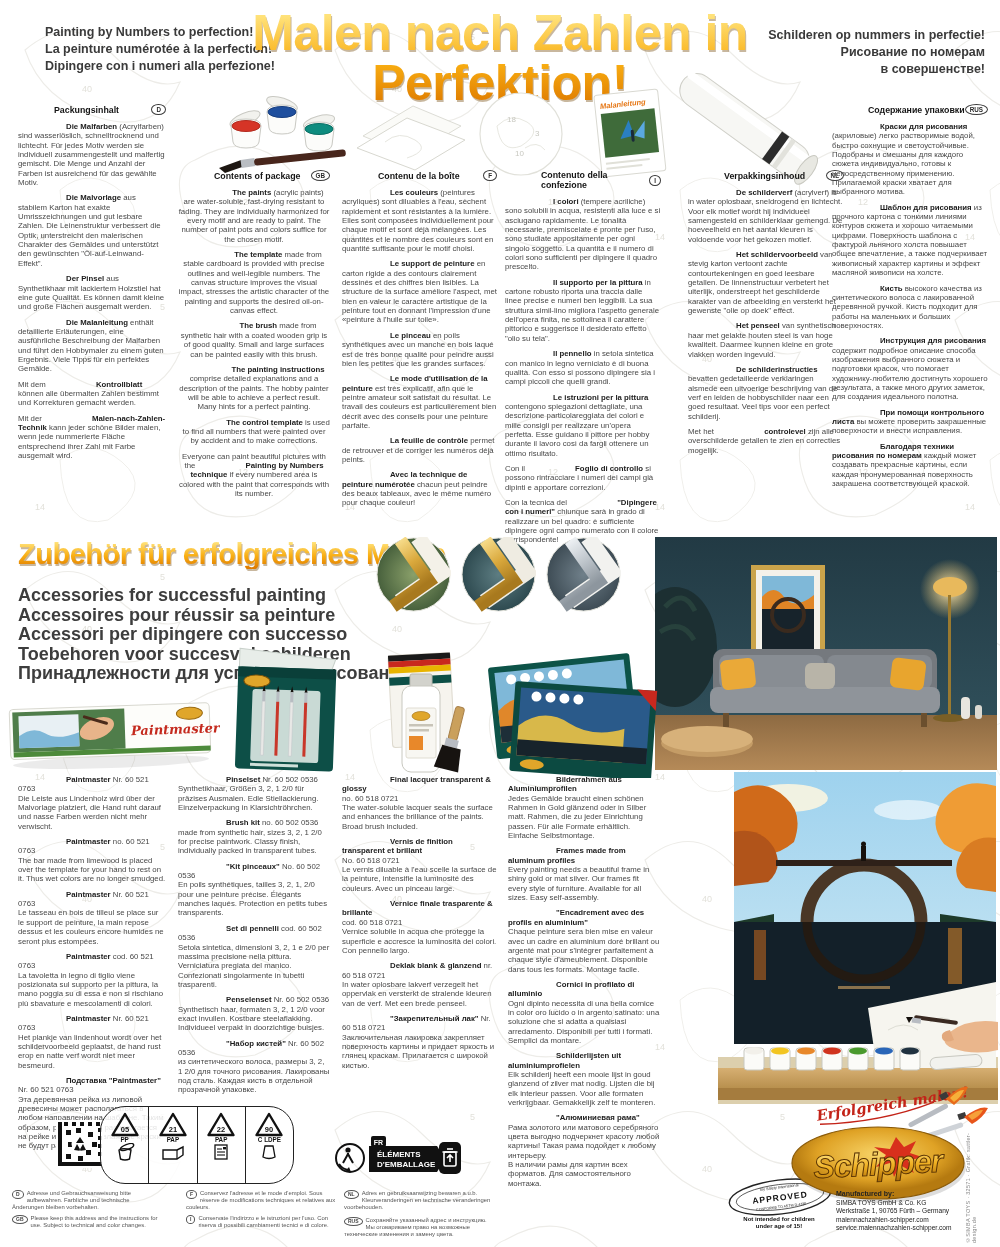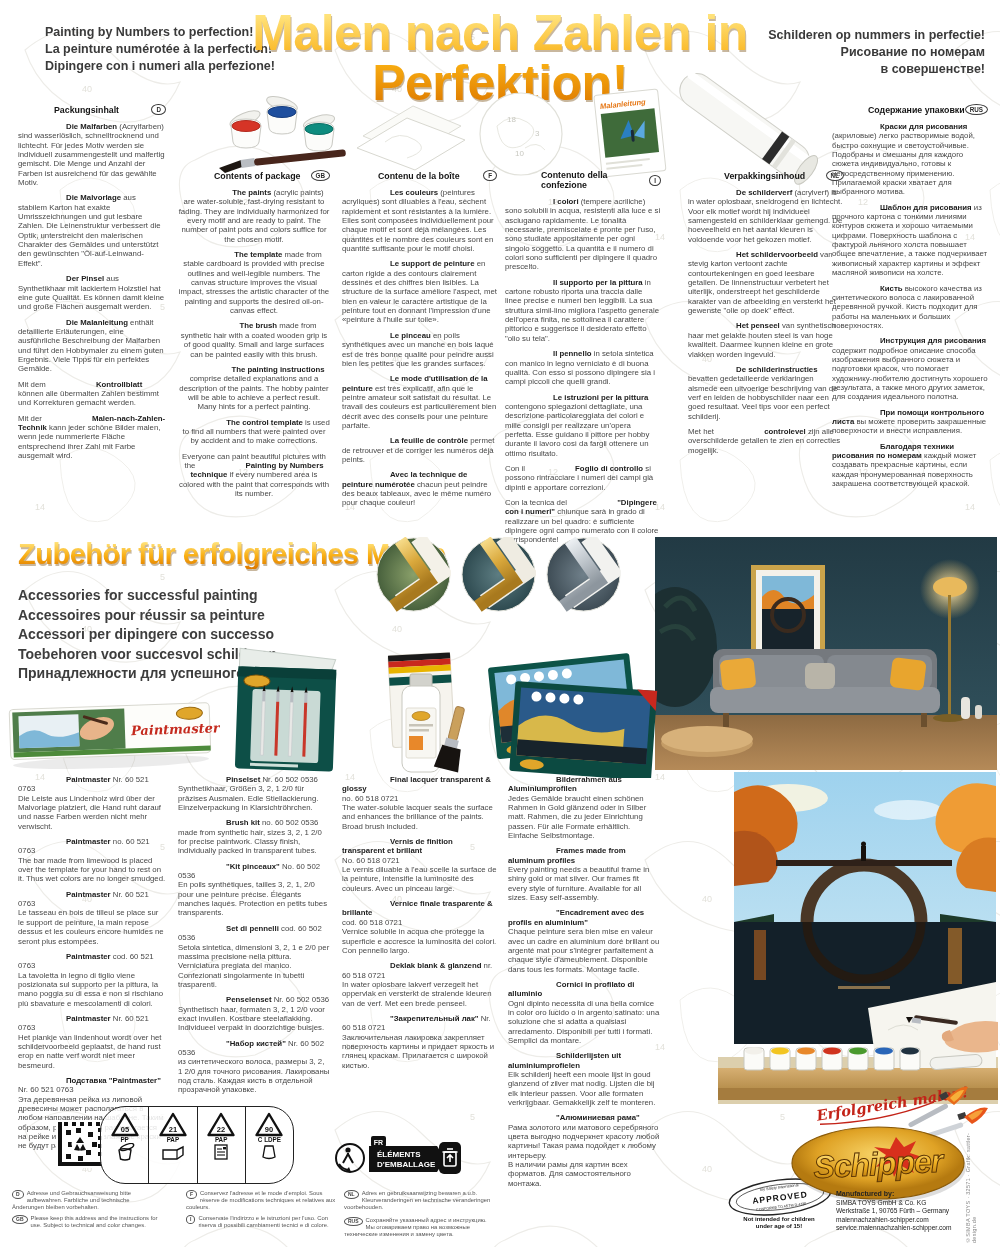--- a/index.html
+++ b/index.html
@@ -28,21 +28,21 @@
   #col-gb {left:178px;top:170px;width:152px;text-align:center;}
   #col-f  {left:342px;top:170px;width:155px;}
   #col-i  {left:505px;top:170px;width:156px;}
   #col-nl {left:668px;top:170px;width:156px;margin-left:20px;}
   #col-rus{left:832px;top:104px;width:156px;}
   #acc-col-1{left:18px; top:775px;width:148px;}
   #acc-col-2{left:178px;top:775px;width:152px;}
   #acc-col-3{left:342px;top:775px;width:155px;}
   #acc-col-4{left:508px;top:775px;width:152px;}
   
-  #acc-subs{left:18px;top:586px;font-size:14px;line-height:19.5px;color:#3d3d3d;font-weight:600;}
+  #acc-subs{left:18px;top:586px;font-size:18px;line-height:19.5px;color:#3d3d3d;font-weight:600;}
   
   .note{position:absolute;width:150px;font-size:5.9px;line-height:7px;color:#555;}
   .note .nbadge{float:left;border:0.9px solid #555;border-radius:50%;padding:0px 3px;font-size:5px;font-weight:bold;margin-right:3px;line-height:6.5px;color:#444;background:#fff;}
   
   #manu{left:836px;top:1190px;font-size:6.6px;line-height:8.6px;color:#222;}
   #manu .lbl{font-weight:bold;font-size:7px;}
   #side-text{left:965px;top:1118px;height:125px;writing-mode:vertical-rl;transform:rotate(180deg);
              font-size:5.5px;color:#8a8a8a;letter-spacing:.3px;}
   
   #recycle-box{left:100px;top:1106px;width:192px;height:76px;border:1.8px solid #222;border-radius:25px;

